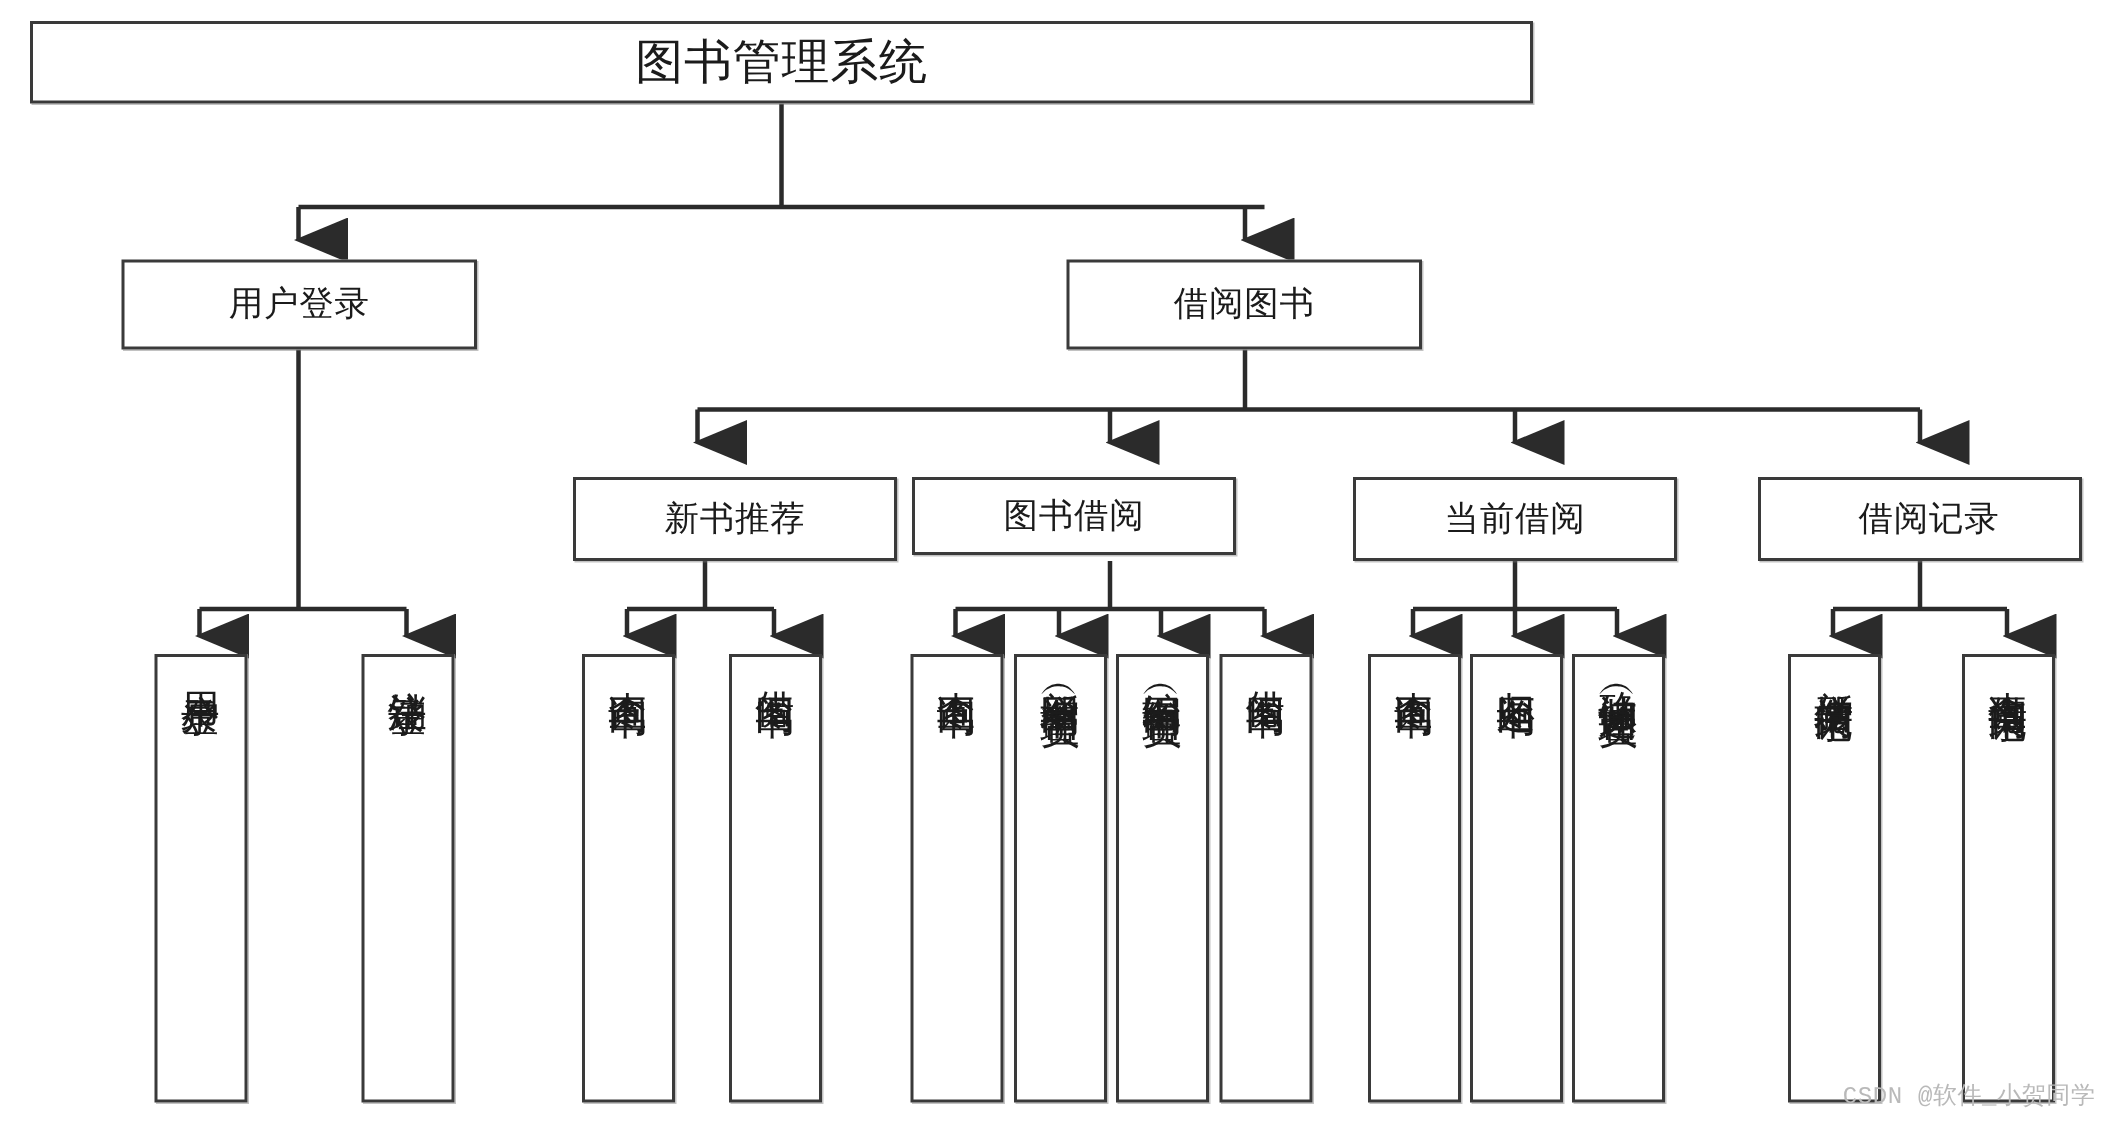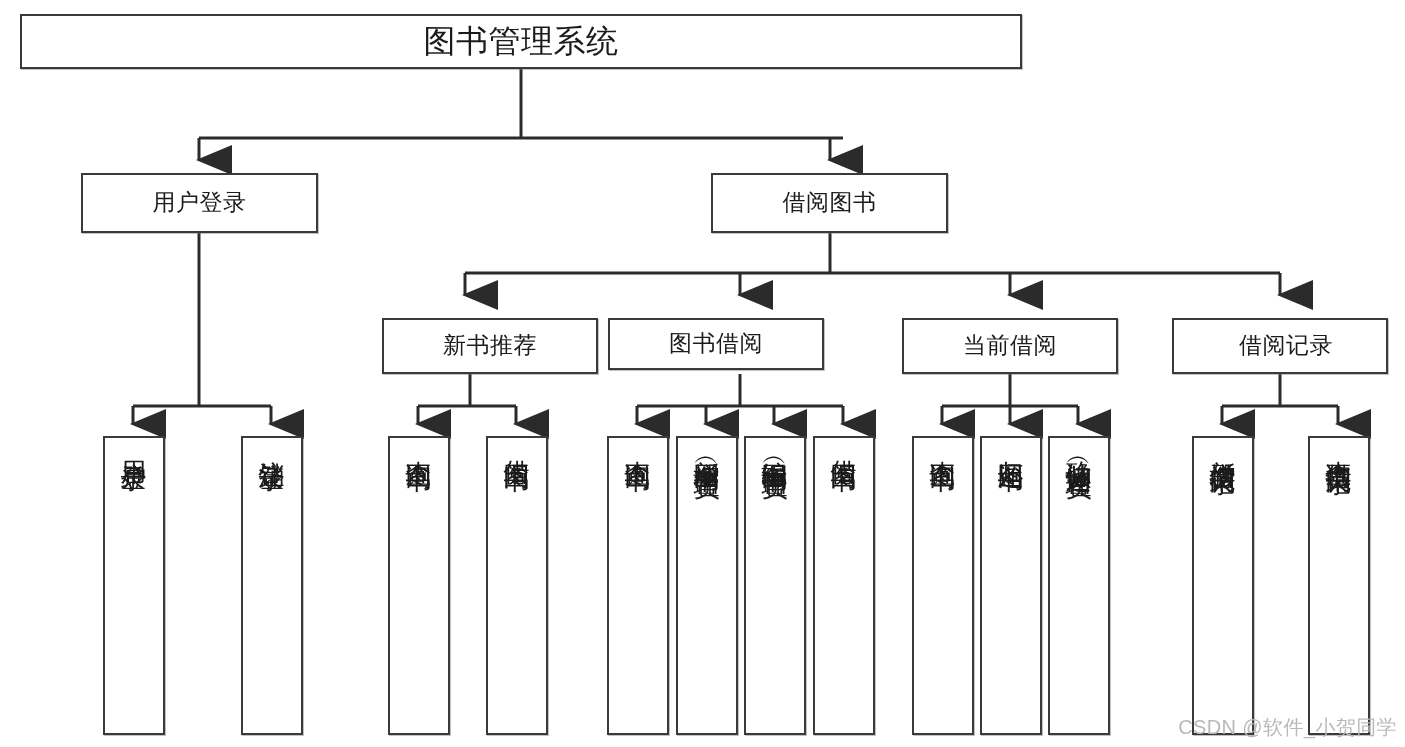--- a/index.html
+++ b/index.html
@@ -57,25 +57,25 @@
     font-size: 26px;
     letter-spacing: 2px;
     line-height: 1;
     text-align: left;
     max-height: 100%;
   }
   .watermark {
     position: absolute;
     right: 8px;
     bottom: 6px;
-    font-size: 20px;
+    font-size: 16px;
     color: #b9b9b9;
     letter-spacing: 0.4px;
     white-space: nowrap;
-    font-family: Liberation Sans, sans-serif;
+    font-family: Liberation Mono, monospace;
   }
 </style>
 </head>
 <body>
 
 <div id="canvas">
 
   <svg class="edges" viewBox="0 0 1405 747">
     <defs>
       <marker id="arrow" viewBox="0 0 10 12" refX="5" refY="11" markerWidth="10" markerHeight="12" orient="auto-start-reverse">

